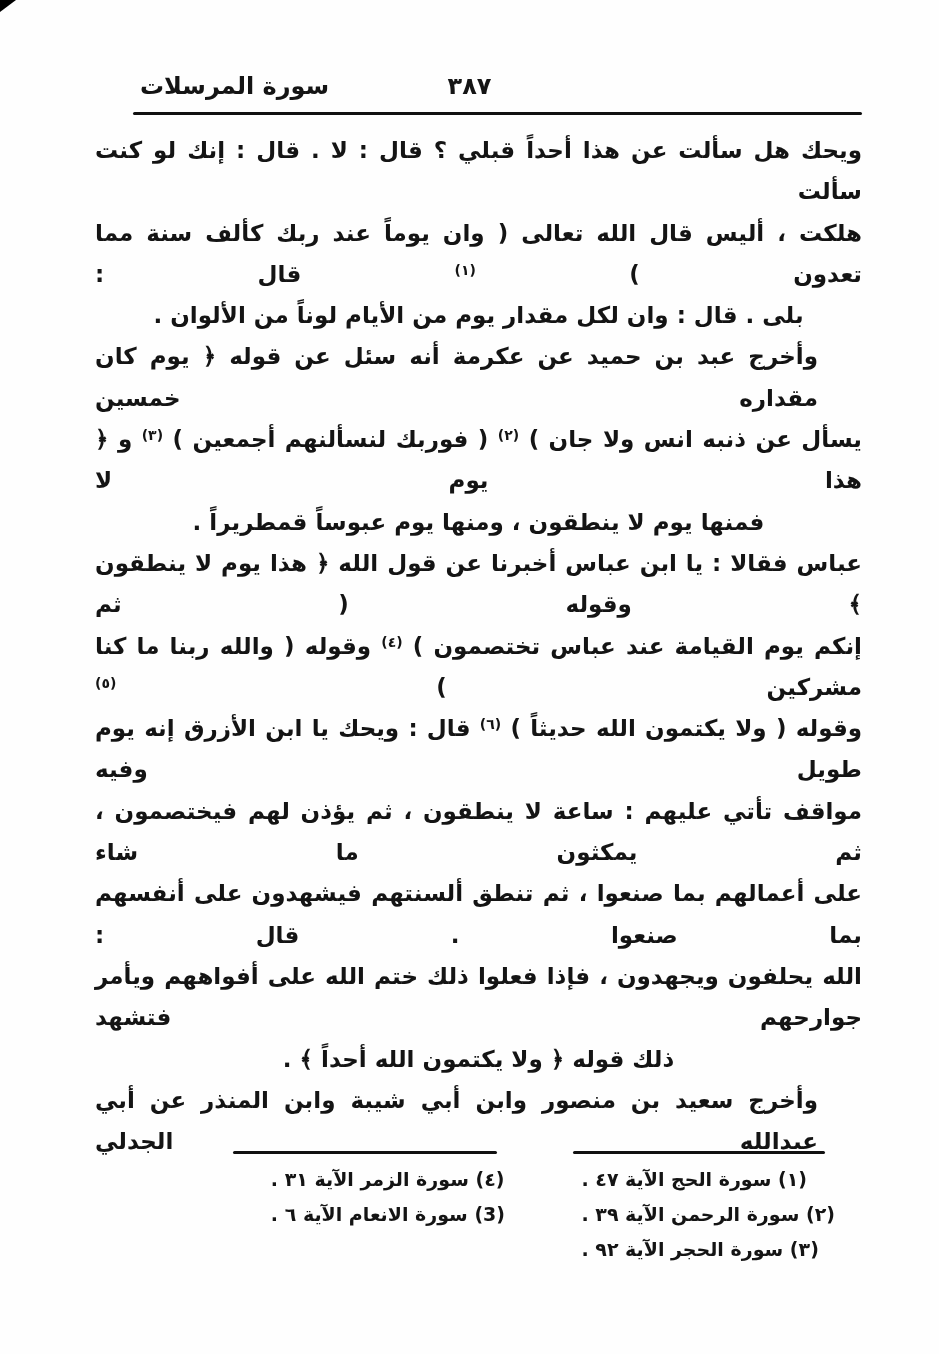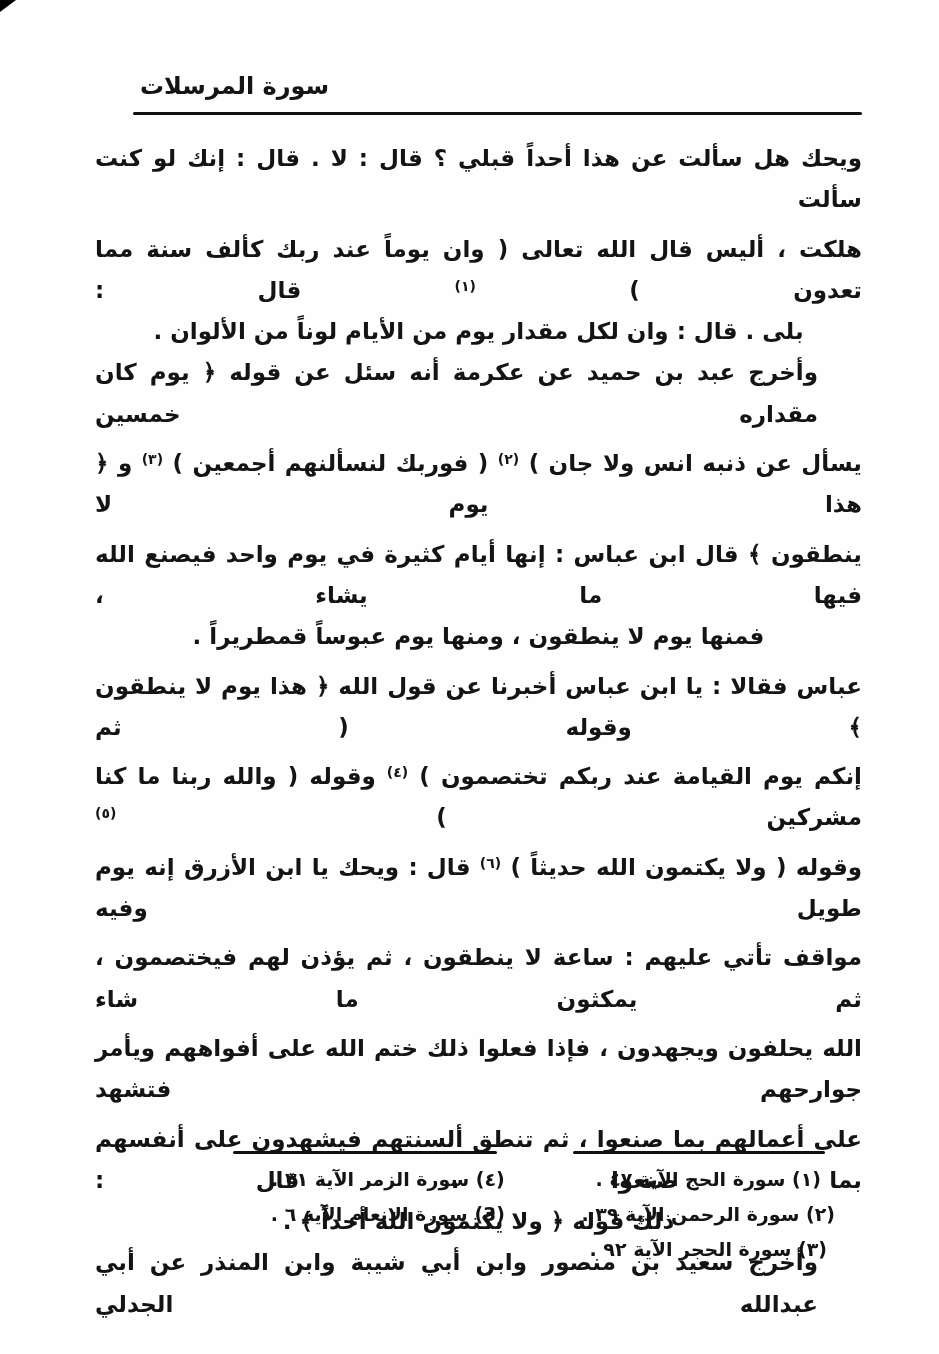--- a/index.html
+++ b/index.html
@@ -29,63 +29,63 @@
   .hdr-rule {
     position: absolute; top: 112px; left: 133px; width: 729px; height: 3px;
     background: #101010; border-radius: 2px;
   }
   
   .body-text {
     position: absolute; top: 130px; right: 77px; left: 95px;
     font-size: 23px; font-weight: 700; line-height: 41.3px;
   }
   .line { white-space: normal; }
-  .line.justify { text-align: justify; text-align-last: justify; margin-top: 8px; }
+  .line.justify { text-align: justify; text-align-last: justify; }
   .line.indent  { text-align: justify; text-align-last: justify; padding-right: 44px; }
   .line.center  { text-align: center; text-align-last: center; }
   .fn-ref {
     font-size: 14px; font-weight: 700;
     vertical-align: 7px; line-height: 0;
   }
   
   .fn-sep { position: absolute; height: 3px; background: #101010; border-radius: 2px; }
   .fn-sep-right { top: 1151px; left: 573px; width: 252px; }
   .fn-sep-left  { top: 1151px; left: 233px; width: 264px; }
   .fn-col {
     position: absolute; top: 1162px;
     font-size: 19px; font-weight: 700; line-height: 35px;
-    text-align: center; white-space: nowrap;
+    text-align: left; white-space: nowrap;
   }
   .fn-col-right { right: 104px; }
   .fn-col-left  { right: 434px; }
 </style>
 </head>
 <body>
 
 <div class="page" style="--ink: #141414; --paper: #fefefe;">
 
   <div class="corner-mark"></div>
 
+  <div class="hdr hdr-num">٣٨٧</div>
   <div class="hdr hdr-surah">سورة المرسلات</div>
   <div class="hdr-rule"></div>
 
   <div class="body-text">
       <div class="line justify"><span>ويحك هل سألت عن هذا أحداً قبلي ؟ قال : لا . قال : إنك لو كنت سألت</span></div>
       <div class="line justify"><span>هلكت ، أليس قال الله تعالى ( وان يوماً عند ربك كألف سنة مما تعدون ) </span><sup class="fn-ref">(١)</sup><span> قال :</span></div>
       <div class="line center"><span>بلى . قال : وان لكل مقدار يوم من الأيام لوناً من الألوان .</span></div>
       <div class="line indent"><span>وأخرج عبد بن حميد عن عكرمة أنه سئل عن قوله ﴿ يوم كان مقداره خمسين</span></div>
       <div class="line justify"><span>يسأل عن ذنبه انس ولا جان ) </span><sup class="fn-ref">(٢)</sup><span> ( فوربك لنسألنهم أجمعين ) </span><sup class="fn-ref">(٣)</sup><span> و ﴿ هذا يوم لا</span></div>
-      <div class="line justify"><span>ينطقون ﴾ قال ابن عباس : إنها أيام كثيرة في يوم واحد فيصنع الله فيها ما يشاء ،</span></div>
       <div class="line center"><span>فمنها يوم لا ينطقون ، ومنها يوم عبوساً قمطريراً .</span></div>
       <div class="line justify"><span>عباس فقالا : يا ابن عباس أخبرنا عن قول الله ﴿ هذا يوم لا ينطقون ﴾ وقوله ( ثم</span></div>
-      <div class="line justify"><span>إنكم يوم القيامة عند ربكم تختصمون ) </span><sup class="fn-ref">(٤)</sup><span> وقوله ( والله ربنا ما كنا مشركين ) </span><sup class="fn-ref">(٥)</sup></div>
+      <div class="line justify"><span>إنكم يوم القيامة عند عباس تختصمون ) </span><sup class="fn-ref">(٤)</sup><span> وقوله ( والله ربنا ما كنا مشركين ) </span><sup class="fn-ref">(٥)</sup></div>
       <div class="line justify"><span>وقوله ( ولا يكتمون الله حديثاً ) </span><sup class="fn-ref">(٦)</sup><span> قال : ويحك يا ابن الأزرق إنه يوم طويل وفيه</span></div>
       <div class="line justify"><span>مواقف تأتي عليهم : ساعة لا ينطقون ، ثم يؤذن لهم فيختصمون ، ثم يمكثون ما شاء</span></div>
+      <div class="line justify"><span>على أعمالهم بما صنعوا ، ثم تنطق ألسنتهم فيشهدون على أنفسهم بما صنعوا . قال :</span></div>
       <div class="line justify"><span>الله يحلفون ويجهدون ، فإذا فعلوا ذلك ختم الله على أفواههم ويأمر جوارحهم فتشهد</span></div>
-      <div class="line justify"><span>على أعمالهم بما صنعوا ، ثم تنطق ألسنتهم فيشهدون على أنفسهم بما صنعوا . قال :</span></div>
       <div class="line center"><span>ذلك قوله ﴿ ولا يكتمون الله أحداً ﴾ .</span></div>
       <div class="line indent"><span>وأخرج سعيد بن منصور وابن أبي شيبة وابن المنذر عن أبي عبدالله الجدلي</span></div>
     </div>
 
   <div class="fn-sep fn-sep-right"></div>
   <div class="fn-sep fn-sep-left"></div>
 
   <div class="fn-col fn-col-right">
       <div class="fn-line">(١) سورة الحج الآية ٤٧ .</div>
       <div class="fn-line">(٢) سورة الرحمن الآية ٣٩ .</div>

